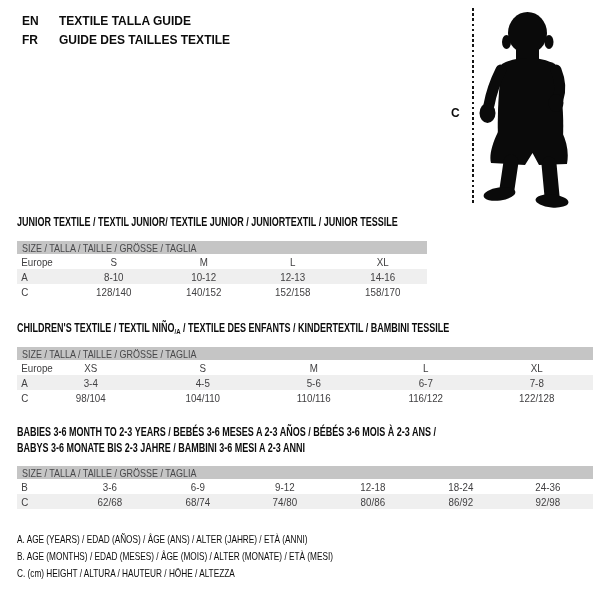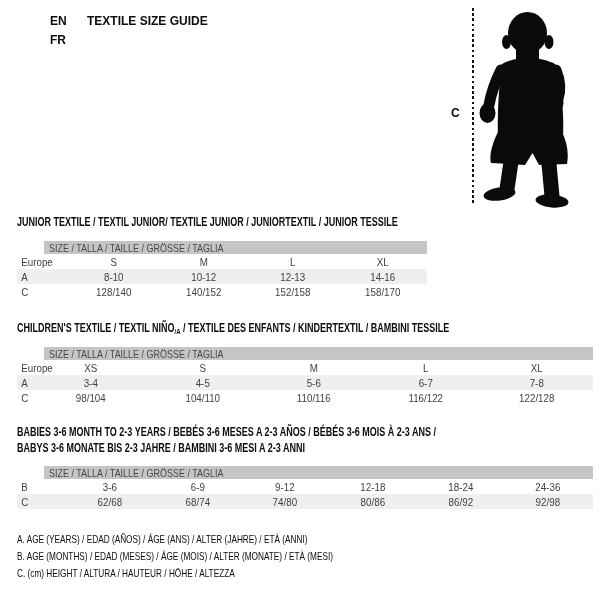--- a/index.html
+++ b/index.html
@@ -2,21 +2,21 @@
 <html><head>
 <meta charset="utf-8">
 <style>
   html,body { margin:0; padding:0; }
   body { width:600px; height:600px; background:#ffffff; }
   .page { position:relative; width:600px; height:600px; background:#ffffff; overflow:hidden;
           font-family:"Liberation Sans", sans-serif; }
 
   
   .langs { position:absolute; left:22px; top:11px; font-weight:700; font-size:12px; color:#0c0c0c; }
-  .lang-row { display:flex; height:19px; align-items:center;margin-left:28px; }
+  .lang-row { display:flex; height:19px; align-items:center; }
   .lang-code { width:37px; flex:none; }
   .lang-label { white-space:nowrap; }
 
   
   .measure-line { position:absolute; left:472px; top:8px; width:2px; height:198px;
     background:repeating-linear-gradient(to bottom,#141414 0px,#141414 2.6px,transparent 2.6px,transparent 5.2px); }
   .measure-label { position:absolute; left:451px; top:106px; font-weight:700; font-size:12px; color:#0c0c0c; }
   .baby { position:absolute; left:478px; top:6px; }
 
   
@@ -25,43 +25,44 @@
   .sub { font-size:8px; vertical-align:-2px; }
   .notes { position:absolute; left:17px; top:531px; font-weight:400; font-size:11px; color:#0c0c0c; }
   .note { height:17px; line-height:17px; white-space:nowrap; transform:scaleX(0.75); transform-origin:0 50%; }
 
   
   .table { position:absolute; left:17px; color:#414042; }
   .t1 { top:241px; width:410px; }
   .t2 { top:347px; width:576px; }
   .t3 { top:466px; width:576px; }
   .size-bar { height:13px; background:#c5c5c5; display:flex; align-items:center;
-              padding-left:5px; box-sizing:border-box; color:#48484a; font-size:11.5px;margin-left:27px; }
+              padding-left:5px; box-sizing:border-box; color:#48484a; font-size:11.5px; }
   .size-bar .cx { display:inline-block; white-space:nowrap; transform:scaleX(0.78); transform-origin:0 50%; }
   .tr { display:flex; height:15px; align-items:center; font-size:11.5px; }
   .alt { background:#efefef; }
   .td-label { flex:none; box-sizing:border-box; padding-left:5px; white-space:nowrap;
               transform:scaleX(0.85); transform-origin:0 50%; }
   .td { flex:none; text-align:center; white-space:nowrap; transform:scaleX(0.85); }
   .t1 .td-label { width:52px; }  .t1 .td { width:89.5px; }
   .t2 .td-label { width:18px; }  .t2 .td { width:111.5px; }
   .t3 .td-label { width:49px; }  .t3 .td { width:87.7px; }
 </style>
 </head>
 <body>
 
 <div class="page">
 
   <div class="langs">
     <div class="lang-row">
       <span class="lang-code">EN</span>
-      <span class="lang-label">TEXTILE SIZE GUIDE</span>
+      <span class="lang-label">TEXTILE TALLA GUIDE</span>
     </div>
     <div class="lang-row">
       <span class="lang-code">FR</span>
+      <span class="lang-label">GUIDE DES TAILLES TEXTILE</span>
     </div>
   </div>
 
   <span class="measure-label">C</span>
   <div class="measure-line"></div>
   <svg class="baby" width="100" height="202" viewBox="0 0 100 202" fill="#0a0a0a">
     <ellipse cx="28.5" cy="36" rx="4.5" ry="7"></ellipse>
     <ellipse cx="71" cy="36" rx="4.5" ry="7"></ellipse>
     <ellipse cx="49.5" cy="27" rx="19.5" ry="21"></ellipse>
     <rect x="38" y="44" width="23" height="14"></rect>

